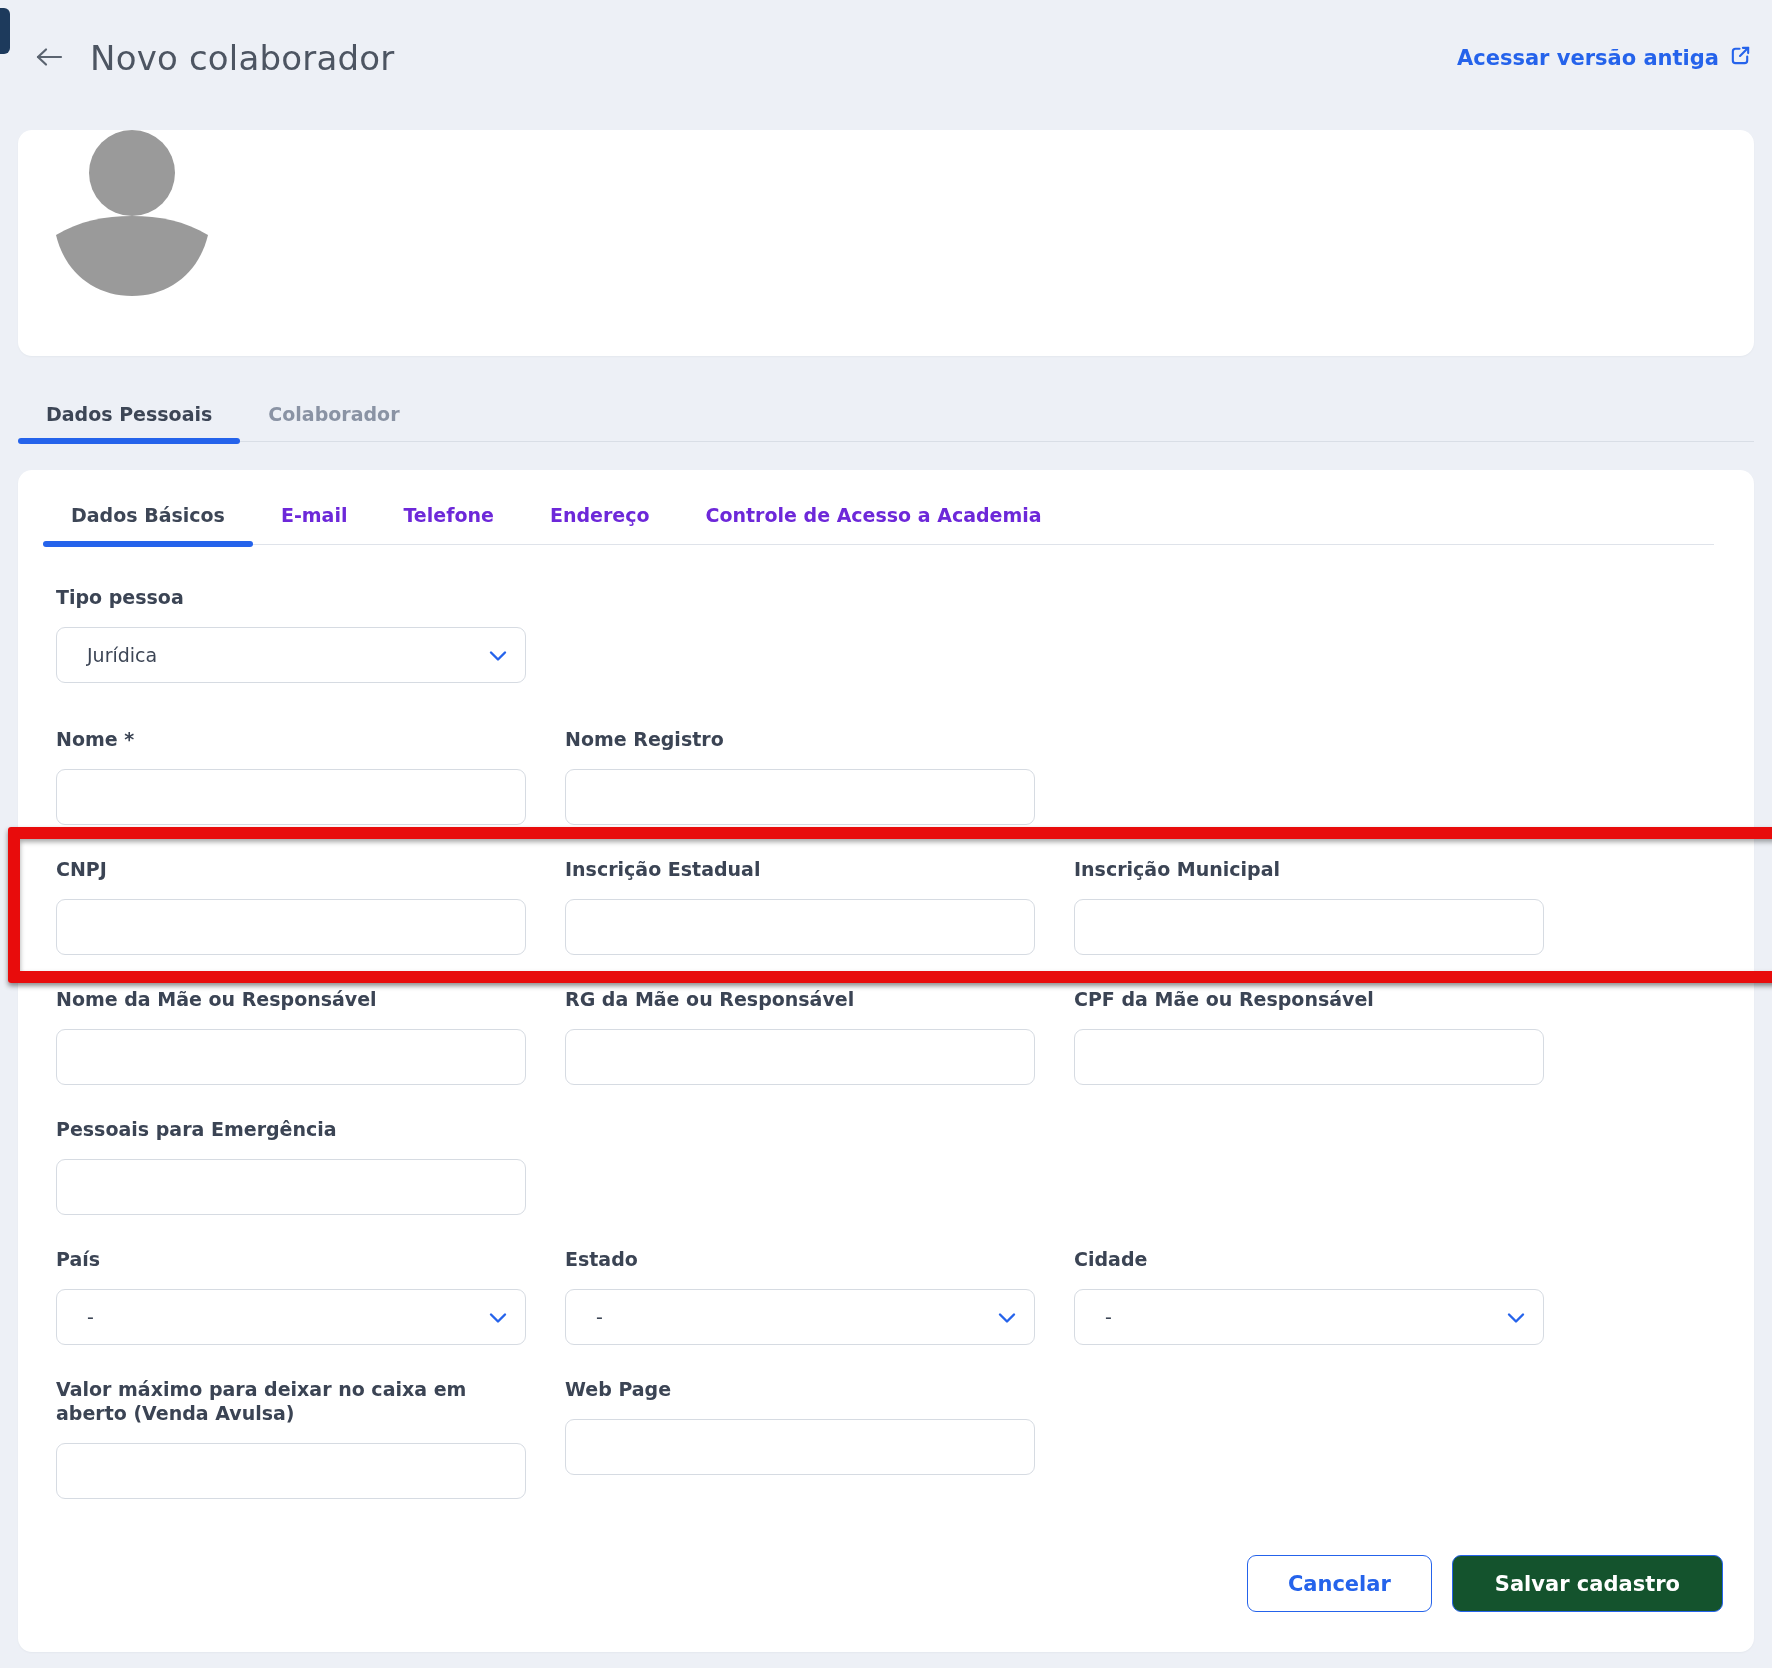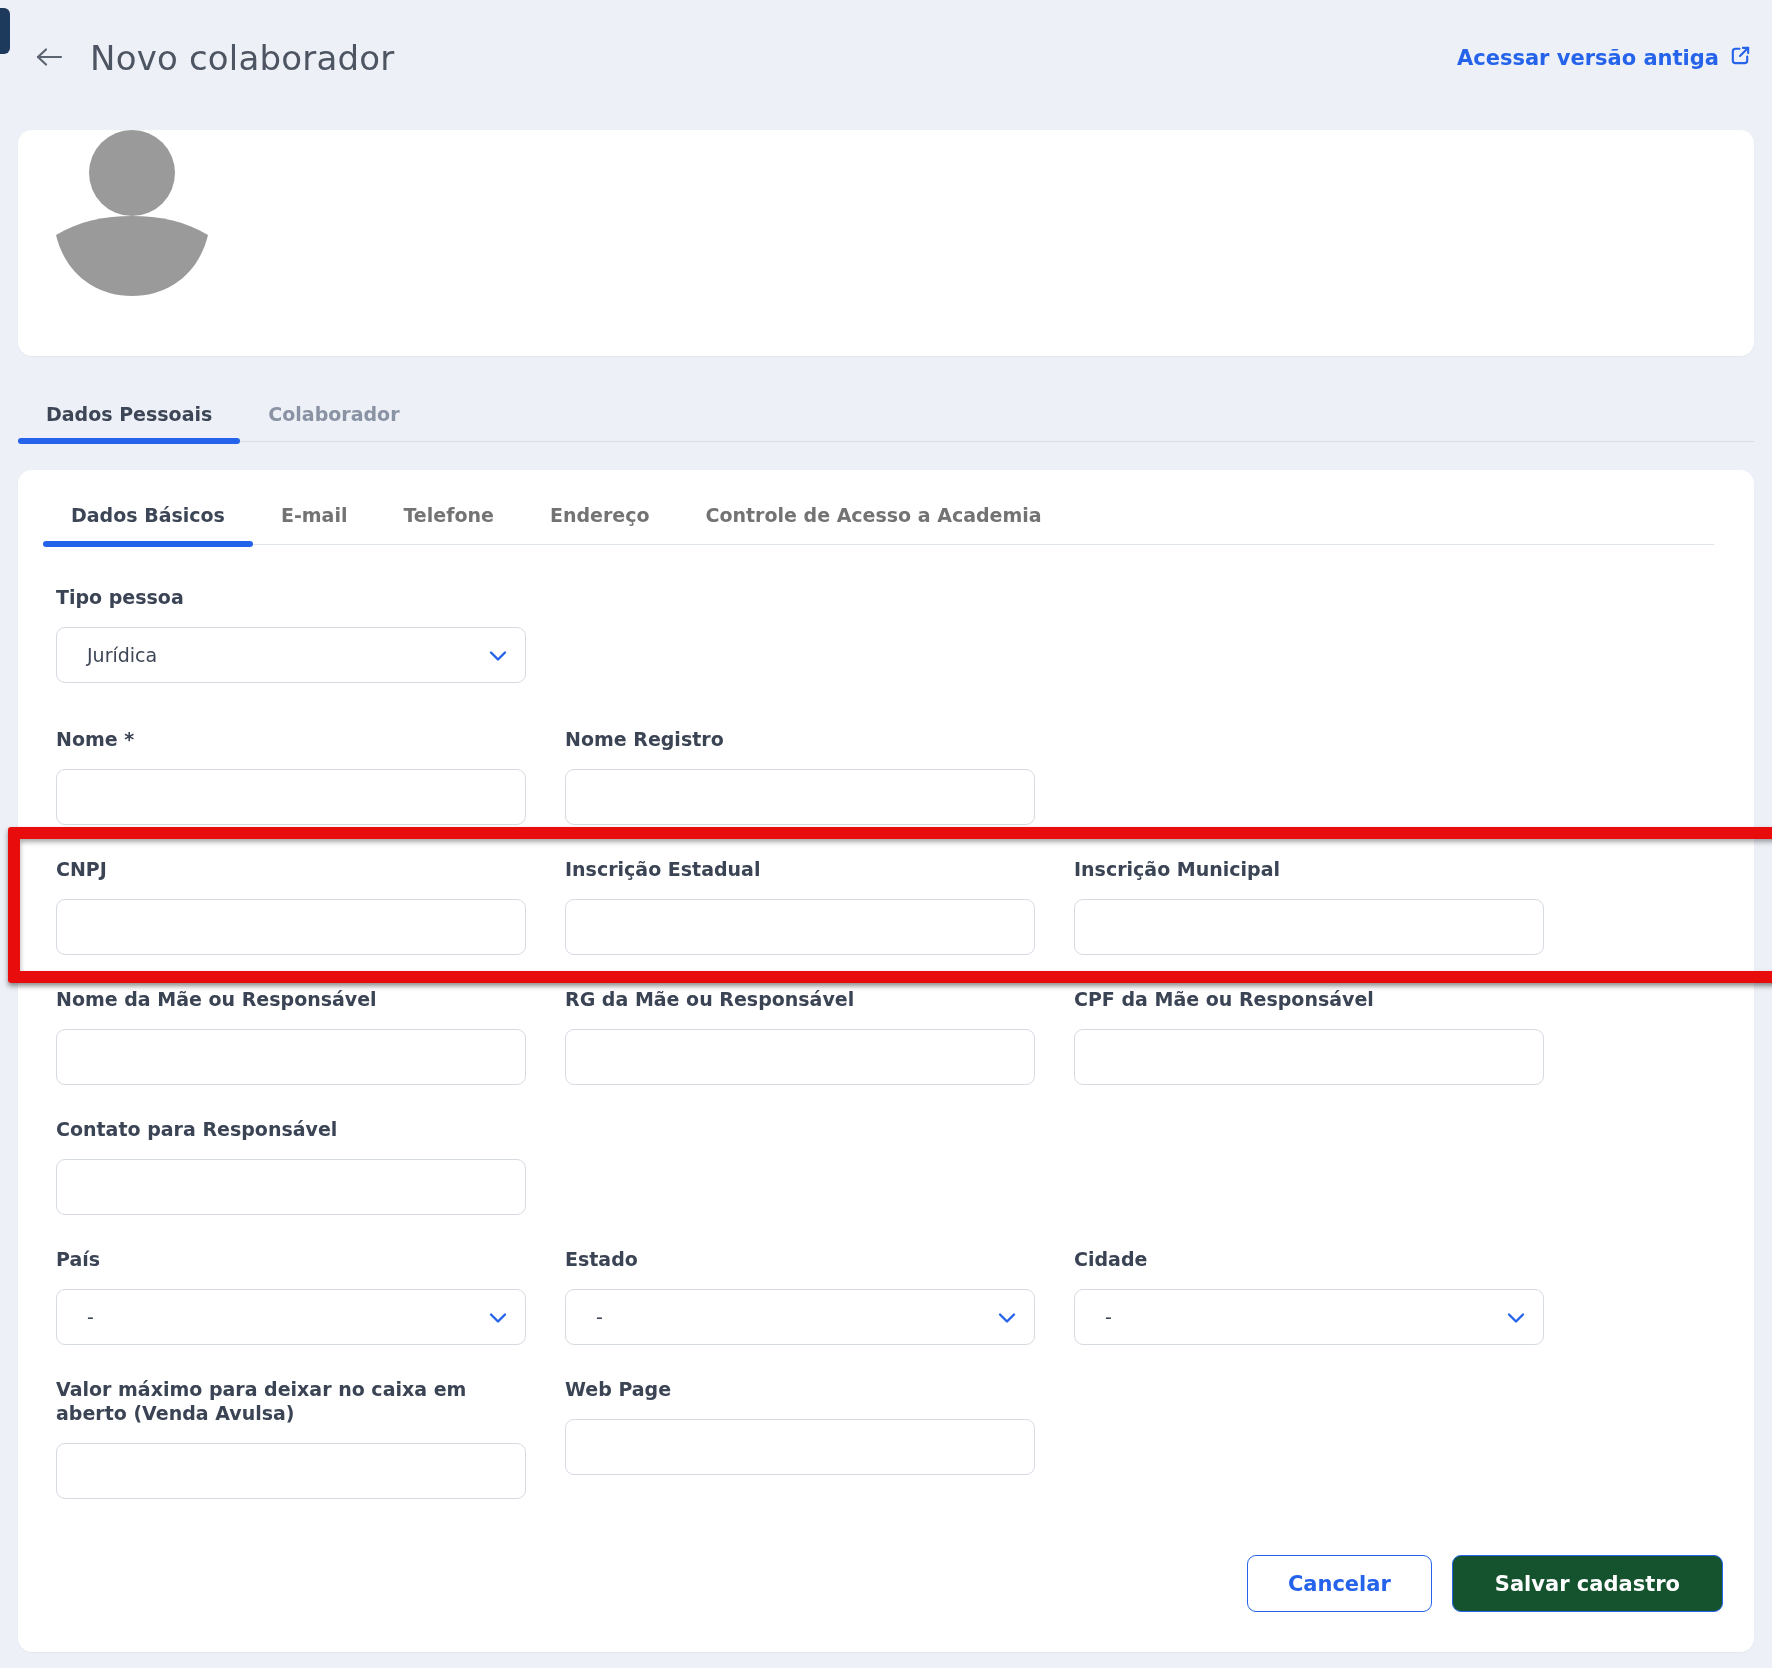--- a/index.html
+++ b/index.html
@@ -21,21 +21,21 @@
   .avatar-card{ margin:48px 18px 0; height:226px; background:#fff; border-radius:14px; box-shadow:0 1px 2px rgba(30,40,60,.04); }
   .avatar{ margin:35px 0 0 37px; width:156px; height:168px; display:block; cursor:pointer; }
   
   .tabs{ margin:46px 18px 0; display:flex; border-bottom:1px solid #d9dee6; }
   .tab{ padding:0 28px 15px; font-size:19px; font-weight:700; color:#8a93a4; position:relative; cursor:pointer; line-height:24px; background:none; border:none; font-family:inherit; }
   .tab.active{ color:#3d4656; }
   .tab.active::after{ content:""; position:absolute; left:0; right:0; bottom:-3px; height:6px; border-radius:3px; background:#2563eb; }
   
   .form-card{ margin:28px 18px 0; background:#fff; border-radius:14px; padding:34px 40px 40px 38px; box-shadow:0 1px 2px rgba(30,40,60,.04); }
   .subtabs{ margin-left:-13px; display:flex; border-bottom:1px solid #dfe3ea; }
-  .subtab{ padding:0 28px 17px; font-size:19px; font-weight:700; color:#737373; position:relative; cursor:pointer; line-height:23px; background:none; border:none; font-family:inherit; }
+  .subtab{ padding:0 28px 17px; font-size:19px; font-weight:700; color:#6d28d9; position:relative; cursor:pointer; line-height:23px; background:none; border:none; font-family:inherit; }
   .subtab.active{ color:#3d4656; }
   .subtab.active::after{ content:""; position:absolute; left:0; right:0; bottom:-3px; height:6px; border-radius:3px; background:#2563eb; }
   
   .form-row{ display:grid; grid-template-columns:repeat(3,470px); column-gap:39px; margin-bottom:32px; }
   .form-row.first{ margin-top:40px; margin-bottom:44px; }
   .field-label{ display:block; font-size:19px; font-weight:700; color:#3b4454; line-height:24px; margin-bottom:18px; }
   .text-input{ width:100%; height:56px; border:1px solid #d6dbe2; border-radius:9px; padding:0 18px; font-size:19px; color:#3d4656; font-family:inherit; background:#fff; outline:none; }
   .select{ width:100%; height:56px; border:1px solid #d6dbe2; border-radius:9px; padding:0 18px 0 30px; display:flex; align-items:center; justify-content:space-between; font-size:19px; color:#3d4656; background:#fff; cursor:pointer;gap:20px; }
   .select .value{ pointer-events:none; }
   .chevron{ flex:0 0 auto; }
@@ -148,21 +148,21 @@
       <input class="text-input" value="" style="">
     </div>
     <div>
       <label class="field-label">CPF da Mãe ou Responsável</label>
       <input class="text-input" value="" style="">
     </div>
   </div>
 
   <div class="form-row">
     <div>
-      <label class="field-label">Contato para Responsável</label>
+      <label class="field-label">Pessoais para Emergência</label>
       <input class="text-input" value="" style="">
     </div>
   </div>
 
   <div class="form-row">
     <div>
       <label class="field-label">País</label>
       <div class="select">
         <span class="value">-</span>
         <span class="chevron">

